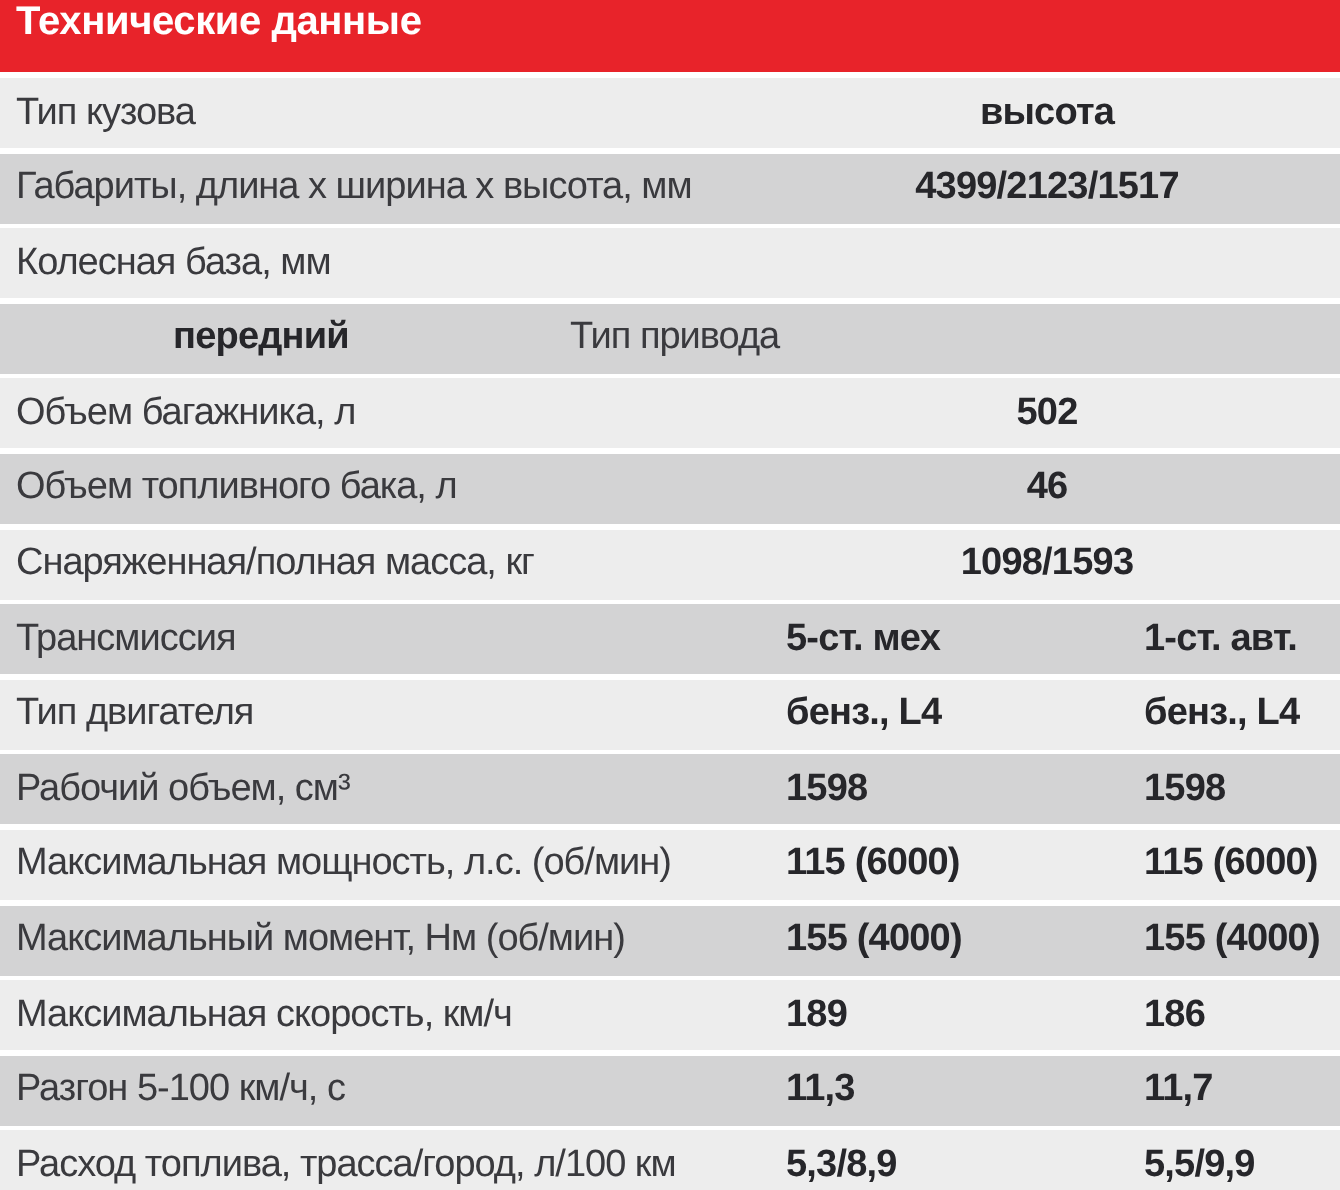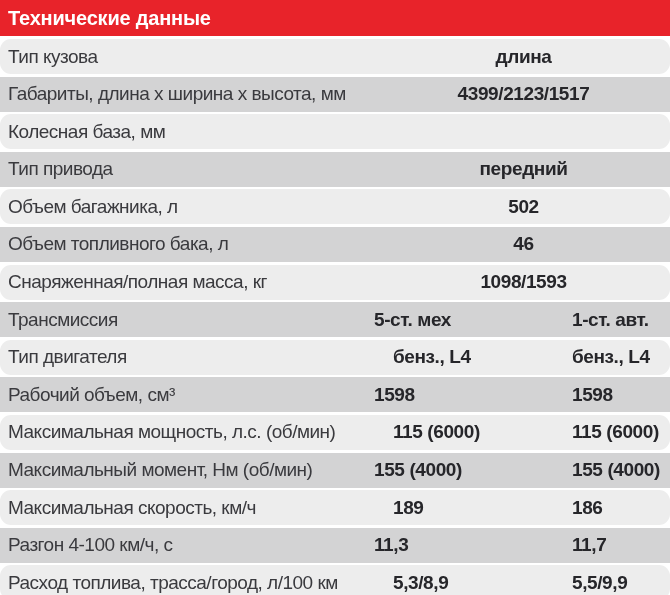--- a/index.html
+++ b/index.html
@@ -15,40 +15,40 @@
   }
   .card {
     width: 670px;
     height: 595px;
     overflow: hidden;
   }
   .title-bar {
     height: 36px;
     background: var(--accent, #e8232a);
     display: flex;
-    align-items: center;
+    align-items: flex-start;
     padding-left: 8px;
     box-sizing: border-box;
     margin-bottom: 3px;
   }
   .title-bar span {
     color: #ffffff;
     font-weight: bold;
     font-size: 20px;
     letter-spacing: -0.2px;
   }
   .row {
     height: 35px;
     margin-bottom: 2.6px;
     display: flex;
     align-items: center;
     box-sizing: border-box;
   }
-  .row.light { background: var(--row-light, #ededed); border-radius: 11px; }
-  .row.dark  { background: var(--row-dark, #d3d3d4); gap: 19px; }
+  .row.light { background: var(--row-light, #ededed); }
+  .row.dark  { background: var(--row-dark, #d3d3d4); }
   .cell.label {
     flex: 1;
     padding-left: 8px;
     font-size: 19px;
     color: #3a3a3e;
     letter-spacing: -0.5px;
     white-space: nowrap;
     overflow: hidden;
   }
   .cell.value {
@@ -70,32 +70,32 @@
 </head>
 <body>
 
 <div class="card">
   <div class="title-bar">
     <span>Технические данные</span>
   </div>
   <div id="rows">
       <div class="row light">
     <div class="cell label">Тип кузова</div>
-  <div class="cell value single">длина</div>
+  <div class="cell value single">высота</div>
       </div>
       <div class="row dark">
     <div class="cell label">Габариты, длина х ширина х высота, мм</div>
   <div class="cell value single">4399/2123/1517</div>
       </div>
       <div class="row light">
     <div class="cell label">Колесная база, мм</div>
       </div>
       <div class="row dark">
-    <div class="cell label">Тип привода</div>
-  <div class="cell value single">передний</div>
+    <div class="cell value single">передний</div>
+  <div class="cell label">Тип привода</div>
       </div>
       <div class="row light">
     <div class="cell label">Объем багажника, л</div>
   <div class="cell value single">502</div>
       </div>
       <div class="row dark">
     <div class="cell label">Объем топливного бака, л</div>
   <div class="cell value single">46</div>
       </div>
       <div class="row light">
@@ -126,21 +126,21 @@
     <div class="cell label">Максимальный момент, Нм (об/мин)</div>
   <div class="cell value col1">155 (4000)</div>
         <div class="cell value col2">155 (4000)</div>
       </div>
       <div class="row light">
     <div class="cell label">Максимальная скорость, км/ч</div>
   <div class="cell value col1">189</div>
         <div class="cell value col2">186</div>
       </div>
       <div class="row dark">
-    <div class="cell label">Разгон 4-100 км/ч, с</div>
+    <div class="cell label">Разгон 5-100 км/ч, с</div>
   <div class="cell value col1">11,3</div>
         <div class="cell value col2">11,7</div>
       </div>
       <div class="row light">
     <div class="cell label">Расход топлива, трасса/город, л/100 км</div>
   <div class="cell value col1">5,3/8,9</div>
         <div class="cell value col2">5,5/9,9</div>
       </div>
     </div>
 </div>

